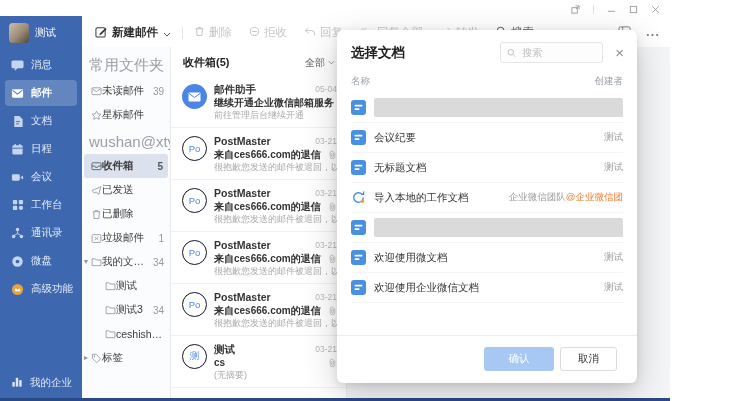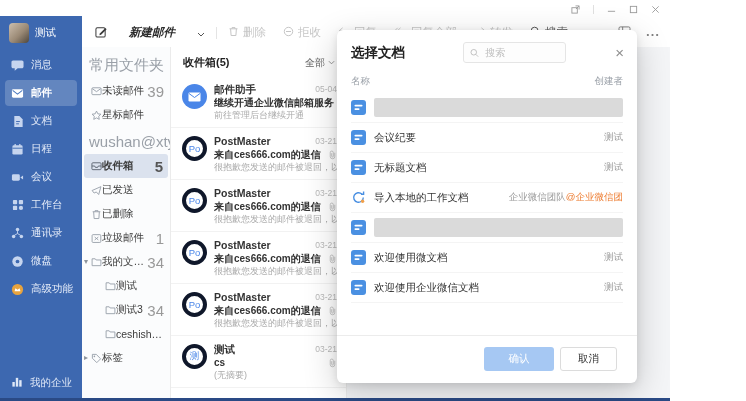--- a/index.html
+++ b/index.html
@@ -19,70 +19,70 @@
   .sb-user{display:flex;align-items:center;gap:6px;padding:7px 0 8px 9px;color:#fff;font-size:10.5px;}
   .avatar{width:20px;height:20px;border-radius:4px;flex:none;background:linear-gradient(135deg,#cdbfae 0%,#9b8a76 55%,#4e463c 100%);}
   .sb-item{display:flex;align-items:center;gap:7px;height:26px;margin:1px 5px;padding-left:6px;border-radius:4px;cursor:pointer;white-space:nowrap;}
   .sb-item .si{width:13px;flex:none;display:flex;justify-content:center;}
   .sb-item.active{background:rgba(255,255,255,.2);color:#fff;font-weight:bold;}
   .sb-footer{margin-top:auto;display:flex;align-items:center;gap:7px;height:30px;padding-left:11px;color:#dfe8f7;}
 
   
   .main{flex:1;display:flex;flex-direction:column;min-width:0;}
   .toolbar{height:29px;flex:none;display:flex;align-items:center;font-size:11.5px;color:#333;padding:2px 0 0 13px;background:#fff;}
-  .tb-group{display:flex;align-items:center;gap:22px;cursor:pointer;font-style:italic;}
+  .tb-group{display:flex;align-items:center;gap:5px;cursor:pointer;}
   .tb-compose{font-weight:bold;color:#2b2b2b;}
   .tb-sep{width:1px;height:12px;background:#e4e4e4;margin:0 11px;}
   .tb-action{display:flex;align-items:center;gap:4px;color:#c6c6c6;margin-right:17px;cursor:default;}
   .tb-search{display:flex;align-items:center;gap:4px;color:#5a5a5a;cursor:pointer;}
   .tb-right{margin-left:auto;display:flex;align-items:center;gap:15px;padding-right:11px;color:#666;}
 
   .columns{flex:1;display:flex;min-height:0;}
 
   
   .folders{width:88px;flex:none;background:#fbfcfd;border-right:1px solid #ebebeb;font-size:10.5px;color:#3c3c3c;overflow:hidden;padding-top:3px;}
   .f-header{color:#9aa0a8;font-size:15px;padding:6px 4px 4px 7px;white-space:nowrap;overflow:hidden;}
   .f-item{display:flex;align-items:center;height:24px;padding:0 6px 0 9px;cursor:pointer;white-space:nowrap;}
   .f-item .fi{flex:none;display:flex;}
   .f-item .lbl{overflow:hidden;text-overflow:ellipsis;}
-  .f-item .cnt{margin-left:auto;color:#999;font-size:15px;}
+  .f-item .cnt{margin-left:auto;color:#999;font-size:10px;}
   .f-item.selected{background:#dbe2ee;border-radius:3px;margin:0 2px;padding:0 5px 0 7px;font-weight:bold;}
   .f-item.selected .cnt{color:#555;}
   .f-item.sub{padding-left:23px;}
   .caret{width:7px;flex:none;color:#8d949c;font-size:8px;line-height:1;}
   .f-item.haskid{padding-left:2px;}
 
   
   .maillist{width:175px;flex:none;background:#fff;border-right:1px solid #ededed;display:flex;flex-direction:column;overflow:hidden;}
   .ml-header{flex:none;display:flex;justify-content:space-between;align-items:center;padding:8px 11px 6px 12px;}
   .ml-title{font-size:11px;font-weight:bold;color:#222;}
   .ml-filter{display:flex;align-items:center;gap:3px;font-size:10px;color:#666;cursor:pointer;}
   .ml-items{flex:1;overflow:hidden;}
   .ml-item{display:flex;gap:7px;padding:7px 9px 6px 11px;border-bottom:1px solid #f2f2f2;cursor:pointer;}
   .ml-avatar{width:25px;height:25px;border-radius:50%;flex:none;display:flex;align-items:center;justify-content:center;font-size:9.5px;margin-top:1px;}
   .ml-avatar.solid{background:#4a86e8;color:#fff;}
-  .ml-avatar.outline{border:4px solid #0f172a;color:#4a86e8;background:#fff;box-sizing:border-box;}
+  .ml-avatar.outline{border:1px solid #0f172a;color:#4a86e8;background:#fff;box-sizing:border-box;}
   .ml-body{flex:1;min-width:0;}
   .ml-row1{display:flex;justify-content:space-between;align-items:flex-start;line-height:13px;}
   .ml-sender{font-size:10.5px;font-weight:bold;color:#333;white-space:nowrap;overflow:hidden;}
   .ml-date{font-size:8.5px;color:#b8b8b8;flex:none;margin-left:14px;}
   .ml-row2{display:flex;justify-content:space-between;align-items:center;line-height:13px;text-align:center;}
   .ml-subject{font-size:10px;font-weight:bold;color:#333;white-space:nowrap;overflow:hidden;}
   .ml-clip{flex:none;margin-left:4px;}
   .ml-summary{font-size:9px;color:#aaa;line-height:12px;white-space:nowrap;overflow:hidden;}
 
   
   .pane{flex:1;background:#f4f5f7;}
 
   
   .bstrip{height:3px;flex:none;background:#2a4a85;}
 
   
   .modal{position:absolute;left:337px;top:30px;width:300px;height:353px;background:#fff;border-radius:6px;box-shadow:0 10px 34px rgba(0,0,0,.20),0 2px 8px rgba(0,0,0,.10);display:flex;flex-direction:column;z-index:5;overflow:hidden;}
-  .m-header{flex:none;display:flex;align-items:center;padding:12px 13px 9px 14px;gap:37px;}
+  .m-header{flex:none;display:flex;align-items:center;padding:12px 13px 9px 14px;}
   .m-title{font-size:13.5px;font-weight:bold;color:#222;}
   .m-search{margin-left:auto;display:flex;align-items:center;gap:4px;width:103px;height:21px;border:1px solid #e5e5e5;background:#fdfdfd;border-radius:3px;padding:0 6px;box-sizing:border-box;}
   .m-search input{border:none;outline:none;background:transparent;width:72px;font-size:10px;color:#666;font-family:inherit;}
   .m-search input::placeholder{color:#bdbdbd;}
   .m-close{margin-left:12px;color:#8f8f8f;font-size:15px;line-height:1;cursor:pointer;}
   .m-cols{flex:none;display:flex;justify-content:space-between;padding:3px 14px 5px;font-size:9.5px;color:#9aa0a8;}
   .m-row{flex:none;display:flex;align-items:center;height:29px;margin:0 14px;gap:8px;border-bottom:1px solid #f4f4f4;cursor:pointer;}
   .m-row .di{flex:none;display:flex;}
   .m-row .nm{font-size:10.5px;color:#333;white-space:nowrap;overflow:hidden;}
   .m-row .creator{margin-left:auto;font-size:9.5px;color:#999;flex:none;}

